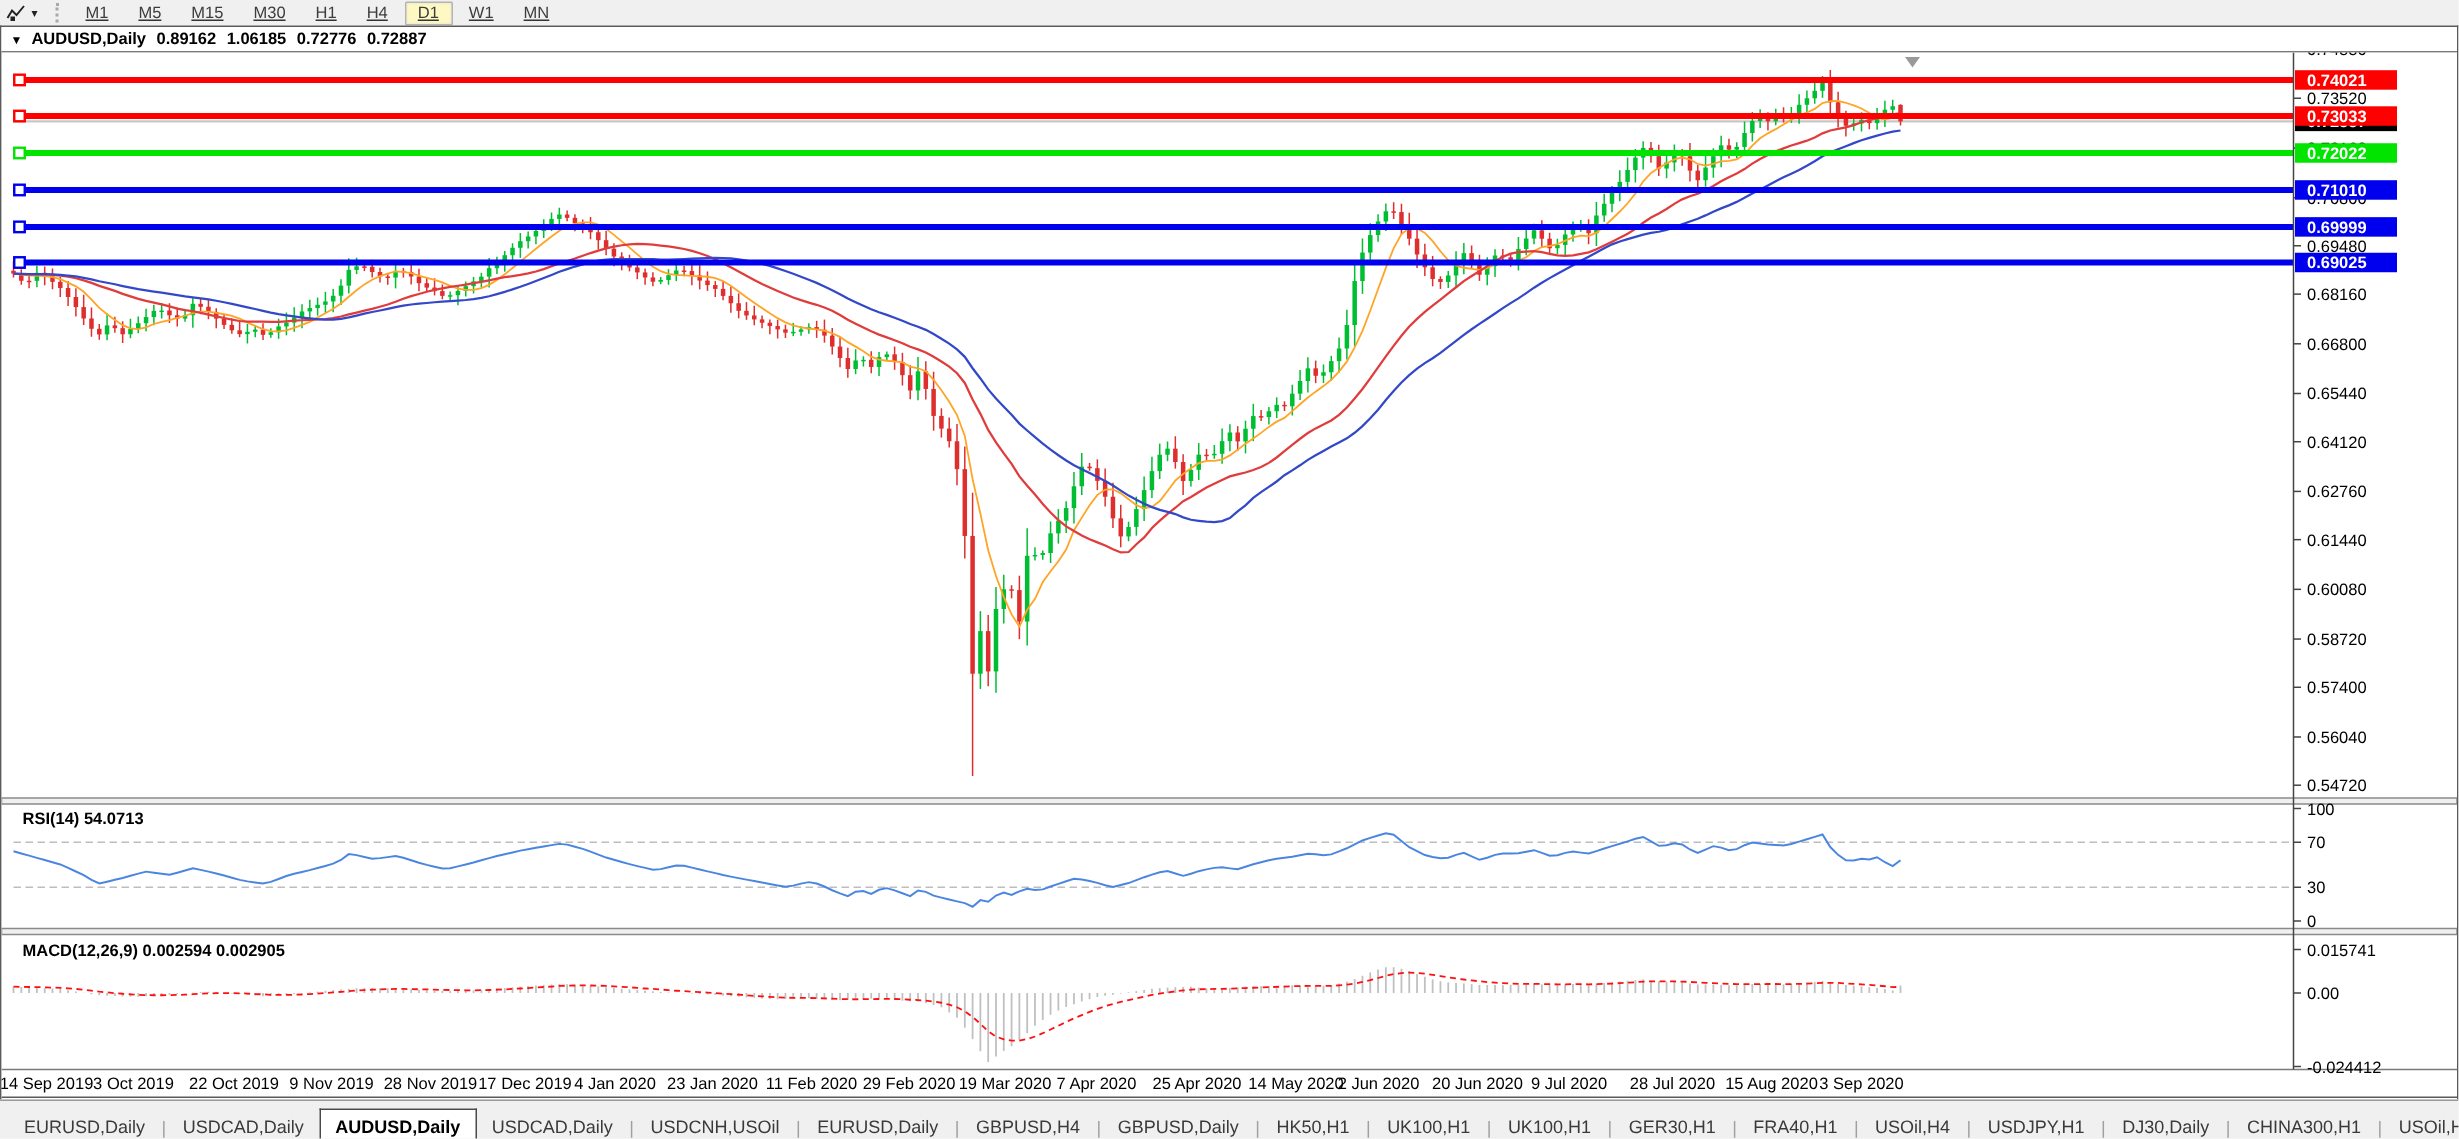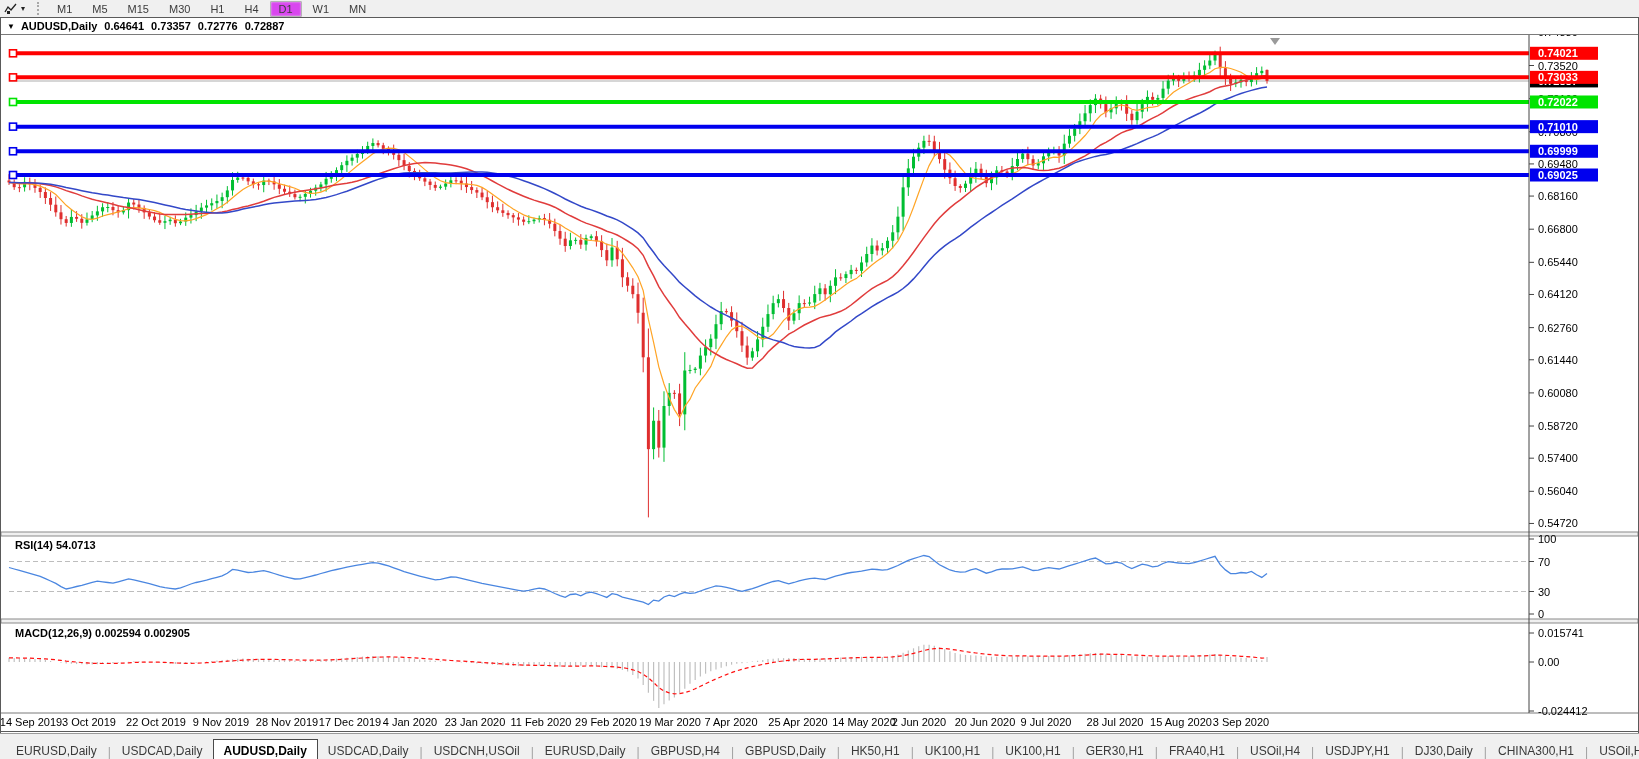--- a/index.html
+++ b/index.html
@@ -7,21 +7,21 @@
        font-family:"Liberation Sans","DejaVu Sans",sans-serif;-webkit-font-smoothing:none;}
   .app{position:relative;width:1639px;height:759px;}
   
   .toolbar{position:absolute;top:0;left:0;width:100%;height:17px;background:#f0f0f0;
            display:flex;align-items:center;font-size:11px;color:#333;}
   .tool-icon{display:flex;align-items:center;padding:0 4px;height:15px;cursor:default;}
   .tool-icon svg{display:block;}
   .tool-caret{font-size:8px;color:#222;margin-left:3px;}
   .grip{width:3px;height:13px;margin:0 5px 0 8px;border-left:2px dotted #a8a8a8;}
   .tf-btn{padding:1px 8px;margin:0 1px;color:#3c3c3c;border:1px solid transparent;border-radius:1px;}
-  .tf-btn.active{background:#d946ef;border:1px solid #b4b4b4;box-shadow:inset 0 0 2px #ddd;}
+  .tf-btn.active{background:#fef9c3;border:1px solid #b4b4b4;box-shadow:inset 0 0 2px #ddd;}
   
   .chart-window{position:absolute;top:17px;left:0;width:1639px;height:716px;background:#fff;
                 border-top:1px solid #5a5a5a;border-left:1px solid #5a5a5a;border-right:1px solid #5a5a5a;
                 box-sizing:border-box;}
   .title-row{height:16px;display:flex;align-items:center;font-size:11px;font-weight:bold;color:#000;
              border-bottom:1px solid #7a7a7a;background:#fff;padding-left:4px;}
   .title-row .menu-arrow{font-size:8px;margin:0 6px 0 2px;}
   .title-row span{margin-right:7px;}
   #svg-holder{position:absolute;top:17px;left:0;width:1637px;height:697px;}
   
@@ -42,39 +42,39 @@
     <div class="tool-icon">
       <span>
         <svg width="14" height="12" viewBox="0 0 14 12">
           <polyline points="1,9 4,4 7,7 12,1" fill="none" stroke="#222" stroke-width="1.3"></polyline>
           <rect x="3" y="8" width="3" height="3" fill="#222"></rect>
         </svg>
       </span>
       <span class="tool-caret">▾</span>
     </div>
     <div class="grip"></div>
-    <div id="tf-buttons" style="display:flex;">
+    <div id="tf-buttons" style="display:flex;text-decoration:underline;">
         <div class="tf-btn">M1</div>
         <div class="tf-btn">M5</div>
         <div class="tf-btn">M15</div>
         <div class="tf-btn">M30</div>
         <div class="tf-btn">H1</div>
         <div class="tf-btn">H4</div>
         <div class="tf-btn active">D1</div>
         <div class="tf-btn">W1</div>
         <div class="tf-btn">MN</div>
       </div>
   </div>
 
   <div class="chart-window">
     <div class="title-row">
       <span class="menu-arrow">▼</span>
       <span>AUDUSD,Daily</span>
-      <span>0.64641</span>
-      <span>0.73357</span>
+      <span>0.89162</span>
+      <span>1.06185</span>
       <span>0.72776</span>
       <span>0.72887</span>
     </div>
     <div id="svg-holder"><svg width="1637" height="697" viewBox="0 34 1637 697" style="font-family:&quot;Liberation Sans&quot;,&quot;DejaVu Sans&quot;,sans-serif;">
           <rect x="0" y="34" width="1637" height="697" fill="#ffffff"></rect>
           <line x1="8" y1="79.91987999999986" x2="1528" y2="79.91987999999986" stroke="#C8C8C8" stroke-width="1.5"></line>
           <g>
             <line x1="8" y1="173.18608442081666" x2="8" y2="183.92323463494324" stroke="#DF2E2E" stroke-width="1"></line>
             <rect x="6.5" y="179.47919999999976" width="3" height="1.9488000000000625" fill="#DF2E2E"></rect>
             <line x1="13.198347107438018" y1="178.50662605409957" x2="13.198347107438018" y2="188.9068529779476" stroke="#DF2E2E" stroke-width="1"></line>

